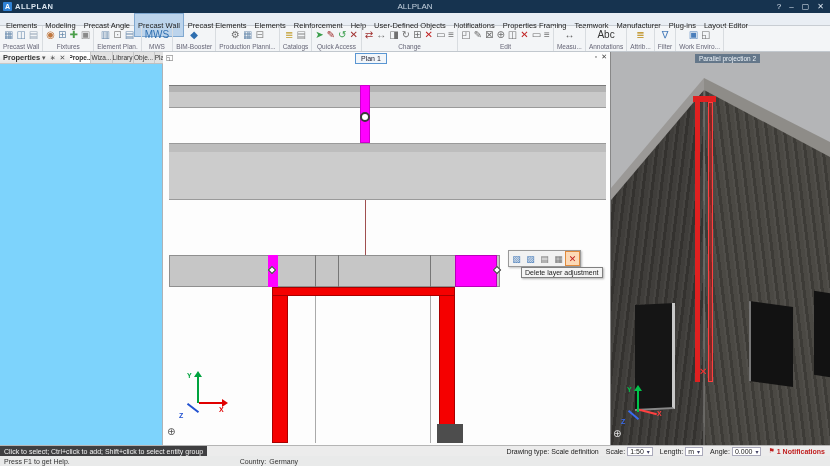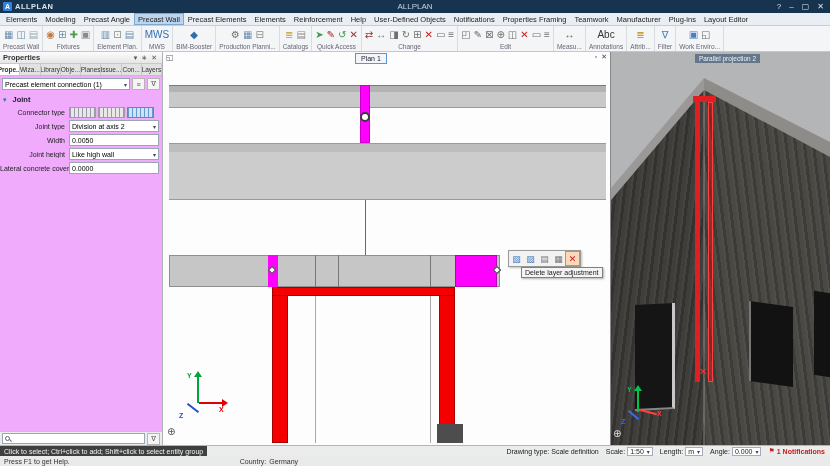--- a/index.html
+++ b/index.html
@@ -10,35 +10,35 @@
   .titlebar{height:13px;background:#16334f;display:flex;align-items:center;color:#dce6f0;position:relative;}
   .tb-left{display:flex;align-items:center;gap:3px;padding-left:3px;z-index:2;}
   .tb-logo{width:9px;height:9px;background:#2f82d6;color:#fff;font-size:7px;font-weight:bold;
     display:flex;align-items:center;justify-content:center;border-radius:1px;}
   .tb-appname{font-size:7.5px;font-weight:bold;letter-spacing:.5px;}
   .tb-title{position:absolute;left:0;right:0;text-align:center;font-size:8px;color:#c5d2df;}
   .tb-controls{margin-left:auto;display:flex;gap:8px;padding-right:6px;z-index:2;font-size:8px;}
 
   
   .menubar{height:13px;background:#e9eef4;display:flex;align-items:stretch;border-bottom:1px solid #c8cdd3;padding-left:2px;}
-  .menu-item{display:flex;align-items:center;padding:0 4px;font-size:7.5px;color:#222;white-space:nowrap;}
+  .menu-item{display:flex;align-items:center;padding:12px 4px;font-size:7.5px;color:#222;white-space:nowrap;}
   .menu-item.active{background:#bcd4ec;box-shadow:inset 0 0 0 1px #7fa8d0;}
 
   
   .ribbon{height:26px;background:#f3f5f7;display:flex;border-bottom:1px solid #c2c8ce;overflow:hidden;}
   .rgroup{display:flex;flex-direction:column;border-right:1px solid #d8dce0;padding:0 3px;}
   .ricons{flex:1;display:flex;align-items:center;gap:3px;justify-content:center;}
   .ricon{font-size:10px;line-height:1;white-space:nowrap;cursor:default;}
   .rlabel{font-size:6.5px;color:#667;text-align:center;white-space:nowrap;padding-bottom:1px;}
 
   
   .main{display:flex;height:393px;}
 
   
-  .props{width:163px;background:#f0abfc;border-right:1px solid #aeb2b6;display:flex;flex-direction:column;font-size:7.5px;}
+  .props{width:163px;background:#7dd3fc;border-right:1px solid #aeb2b6;display:flex;flex-direction:row;font-size:7.5px;}
   .prop-header{height:12px;display:flex;align-items:center;background:linear-gradient(#fcfcfc,#e6e6e6);
     border-bottom:1px solid #c9c9c9;padding:0 3px;}
   .prop-title{font-weight:bold;color:#333;flex:1;}
   .prop-hicon{color:#555;padding:0 2px;font-size:7px;}
   .prop-tabs{display:flex;height:12px;border-bottom:1px solid #c0c0c0;background:#e2e2e2;}
   .prop-tab{flex:1;display:flex;align-items:center;justify-content:center;font-size:6.5px;color:#333;
     border-right:1px solid #c8c8c8;overflow:hidden;white-space:nowrap;}
   .prop-tab.active{background:#fff;font-weight:bold;}
   .prop-selrow{display:flex;align-items:center;gap:2px;padding:2px;}
   .prop-select{flex:1;height:12px;background:#fff;border:1px solid #93a4b5;display:flex;align-items:center;

